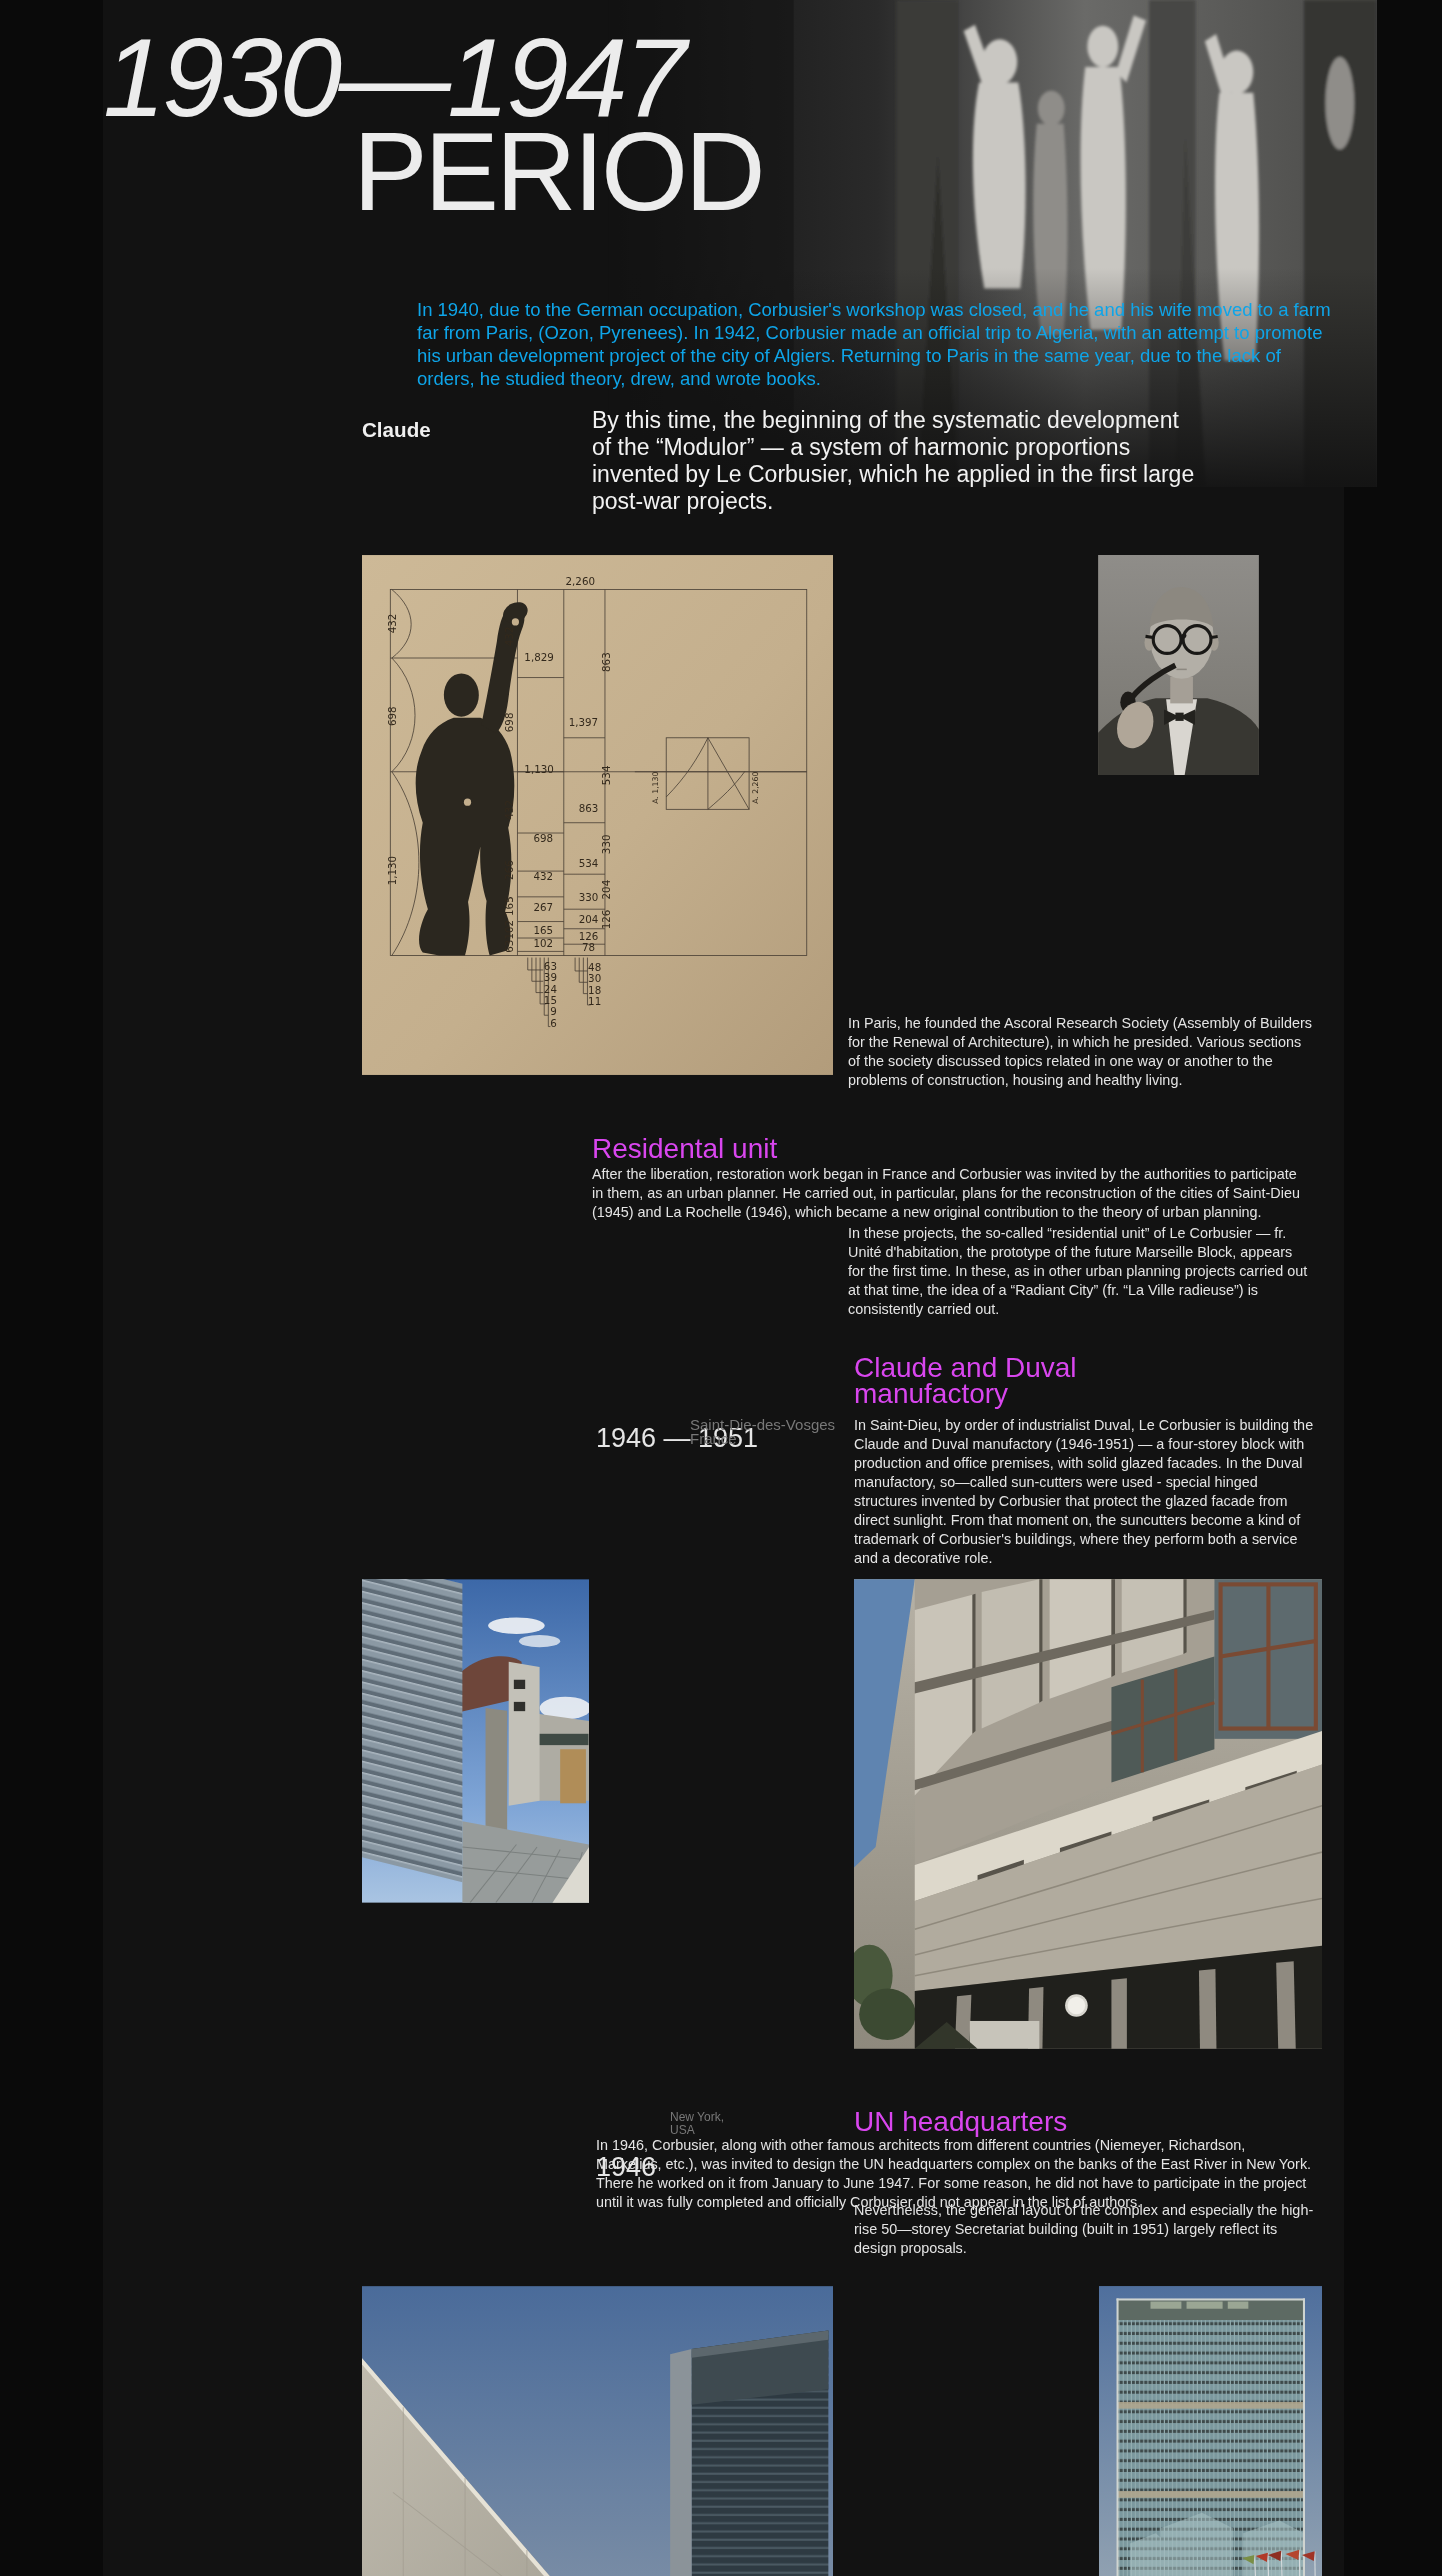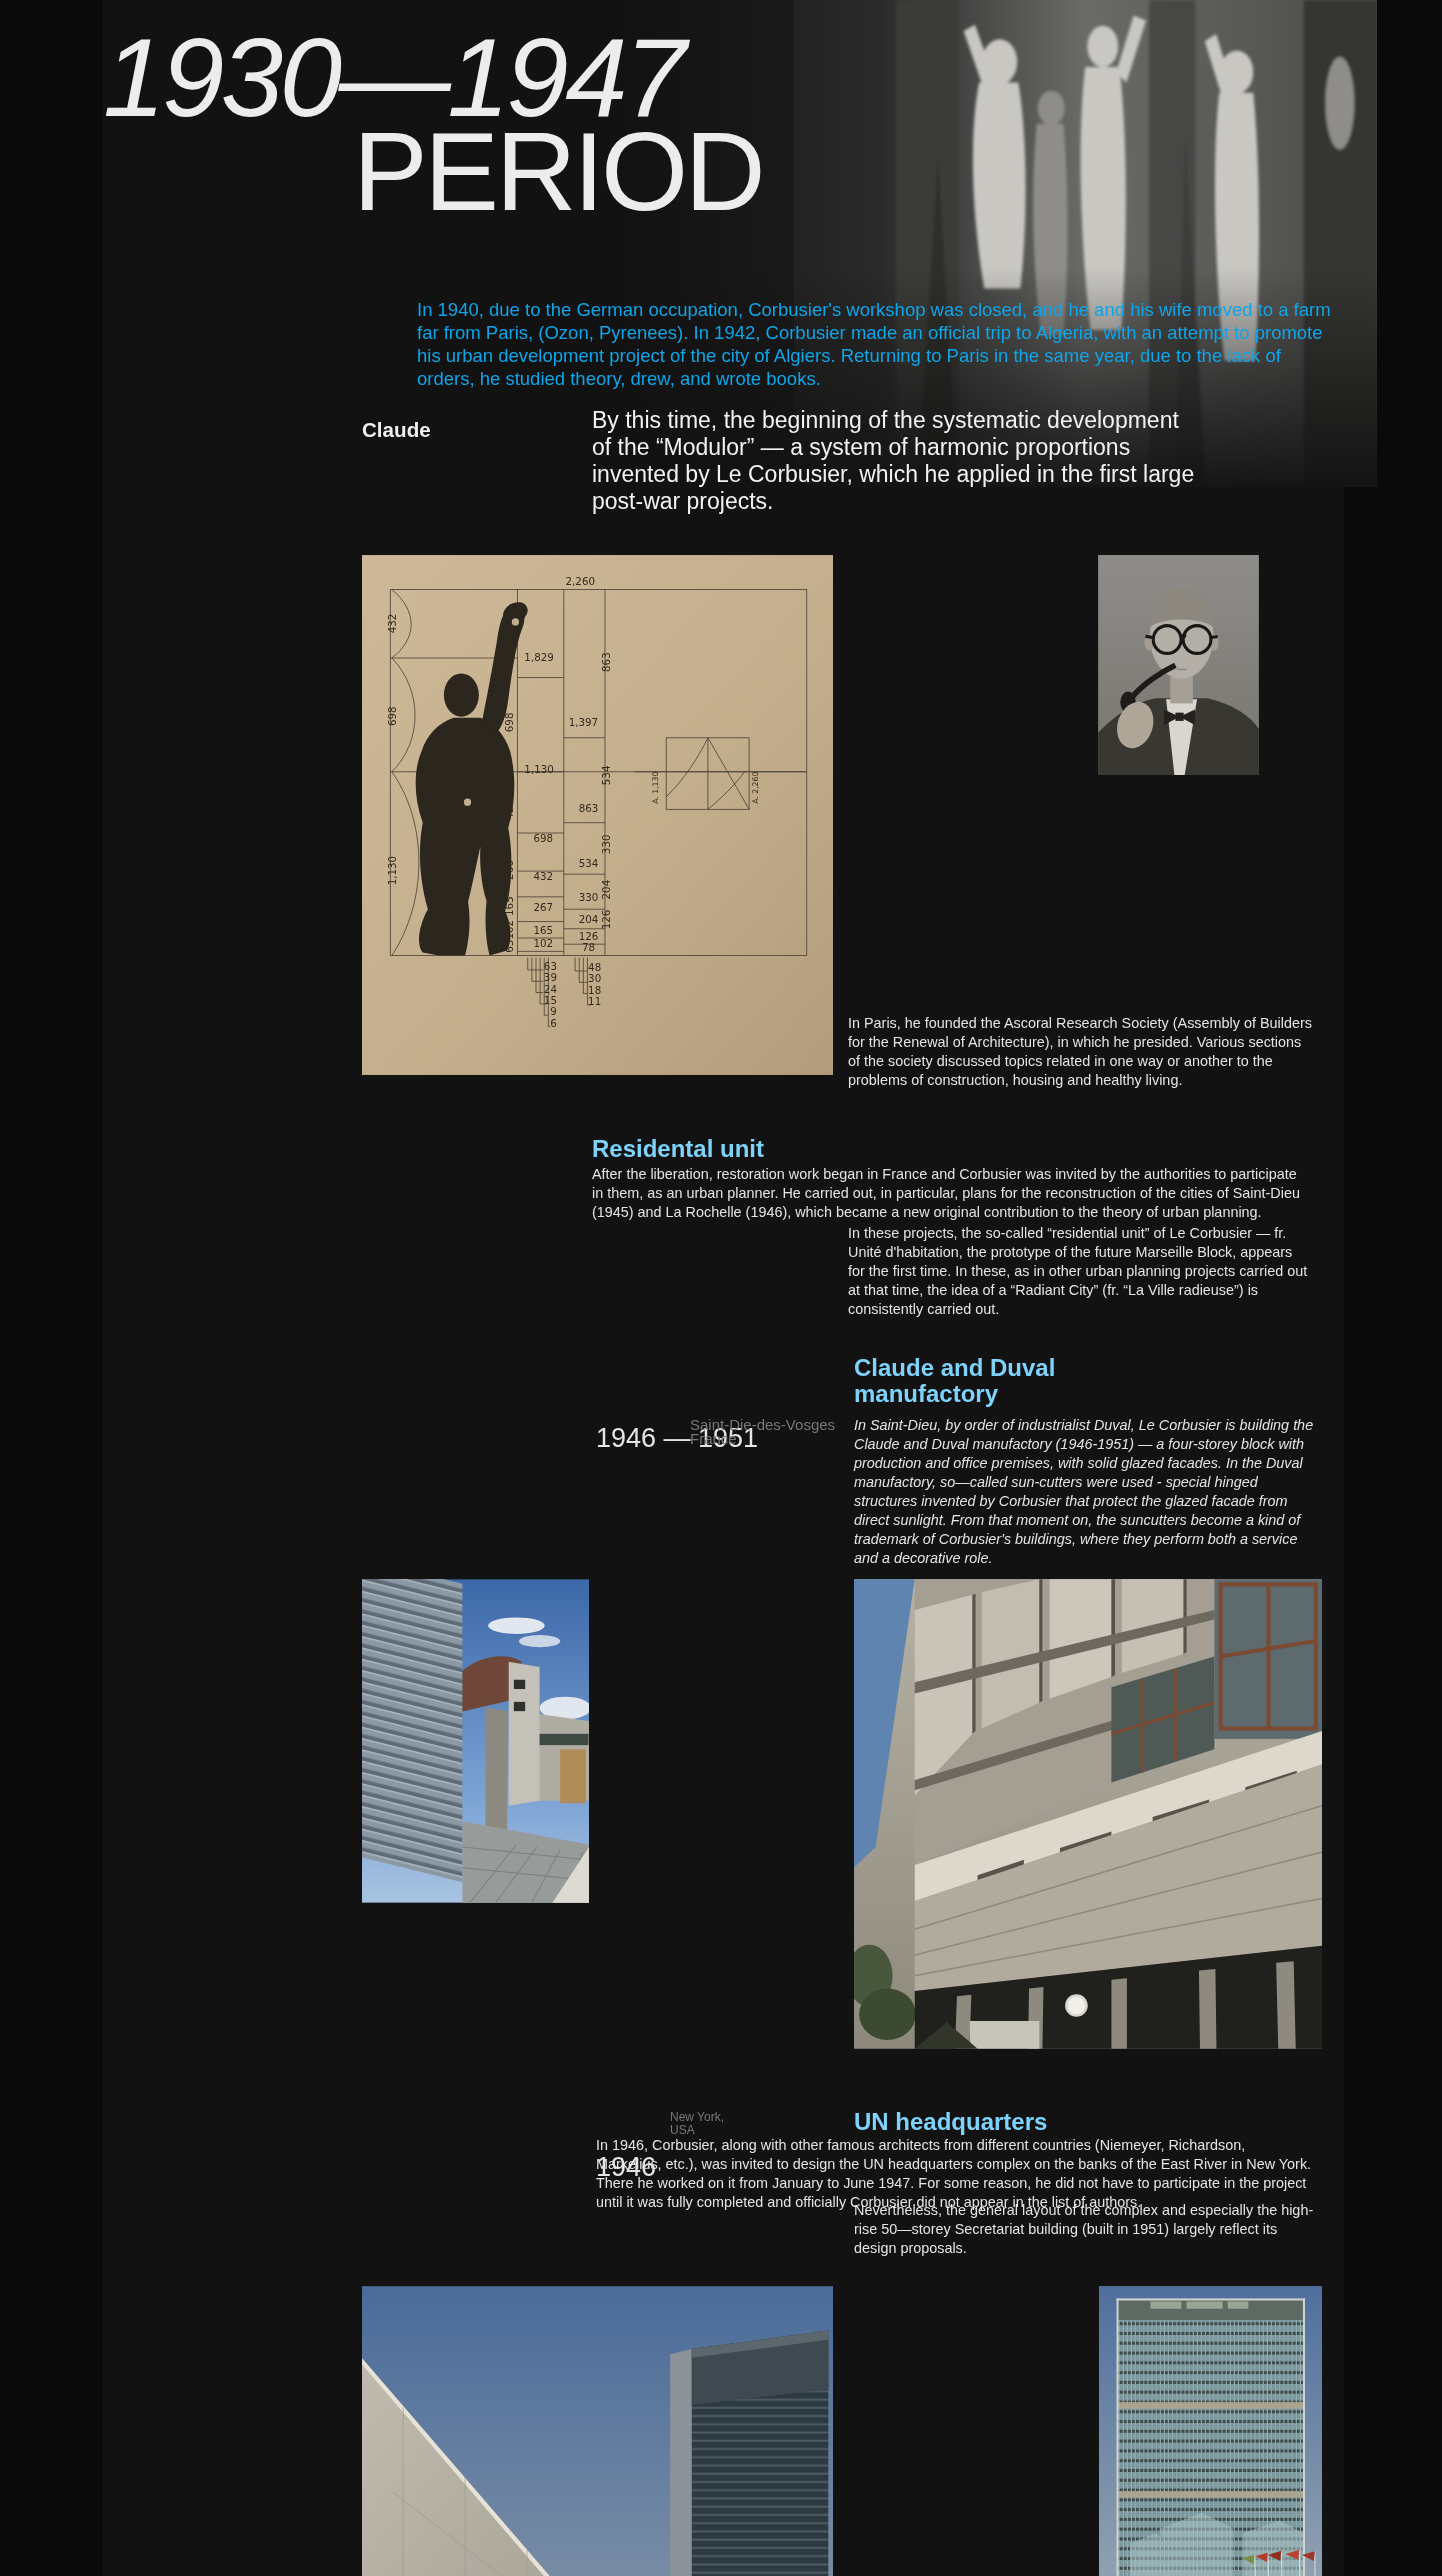--- a/index.html
+++ b/index.html
@@ -2,21 +2,21 @@
 <html style="font-size:8.2px"><head>
 <meta charset="utf-8">
 <style>
   html,body{margin:0;padding:0;background:#0a0a0a;}
   #page{position:relative;width:1443px;height:3099px;background:#0a0a0a;overflow:hidden;
         font-family:"Liberation Sans",sans-serif;color:#eaeaea;}
   .abs{position:absolute;}
   .container-bg{left:103px;top:0;width:1241px;height:3099px;background:#121212;}
   .title{font-size:112px;line-height:0.98;font-weight:500;letter-spacing:-0.03em;color:#ececec;white-space:nowrap;z-index:5;}
   .lead{font-size:23px;line-height:27px;font-weight:400;color:#f2f2f2;z-index:5;}
-  .h2{font-size:24px;line-height:26px;font-weight:700;color:#7dd3fc;}
+  .h2{font-size:28px;line-height:26px;font-weight:400;color:#d946ef;}
   .date{font-size:27px;line-height:29px;font-weight:400;color:#e6e6e6;white-space:nowrap;margin-top:44px;}
   .loc{font-size:15px;line-height:14.4px;font-weight:400;color:#787878;}
   .label-bold{font-size:20.6px;font-weight:700;color:#f0f0f0;}
   .body-lg{font-size:18.5px;line-height:23px;font-weight:400;color:#0ea5e9;z-index:5;}
   .body-md{font-size:14.4px;line-height:19px;font-weight:400;color:#e4e4e4;}
   .lines{white-space:pre-line;}
   .photo{display:block;}
   svg text{font-family:"DejaVu Sans",sans-serif;}
 </style>
 </head>
@@ -246,21 +246,21 @@
 Unité d'habitation, the prototype of the future Marseille Block, appears
 for the first time. In these, as in other urban planning projects carried out
 at that time, the idea of a “Radiant City” (fr. “La Ville radieuse”) is
 consistently carried out.</div>
 
   <div class="abs date" style="left:596px;top:1380px;">1946 — 1951</div>
   <div class="abs loc lines" style="left:690px;top:1418px;">Saint-Die-des-Vosges
 France</div>
   <div class="abs h2 lines" style="left:854px;top:1355px;">Claude and Duval
 manufactory</div>
-  <div class="abs body-md lines" style="left:854px;top:1416px;width:515px;font-style:italic;">In Saint-Dieu, by order of industrialist Duval, Le Corbusier is building the
+  <div class="abs body-md lines" style="left:854px;top:1416px;width:515px;">In Saint-Dieu, by order of industrialist Duval, Le Corbusier is building the
 Claude and Duval manufactory (1946-1951) — a four-storey block with
 production and office premises, with solid glazed facades. In the Duval
 manufactory, so—called sun-cutters were used - special hinged
 structures invented by Corbusier that protect the glazed facade from
 direct sunlight. From that moment on, the suncutters become a kind of
 trademark of Corbusier's buildings, where they perform both a service
 and a decorative role.</div>
 
   <div class="abs photo" style="left:362px;top:1579px;width:227px;height:324px;">
     <svg width="227" height="324" viewBox="0 0 441 628">

